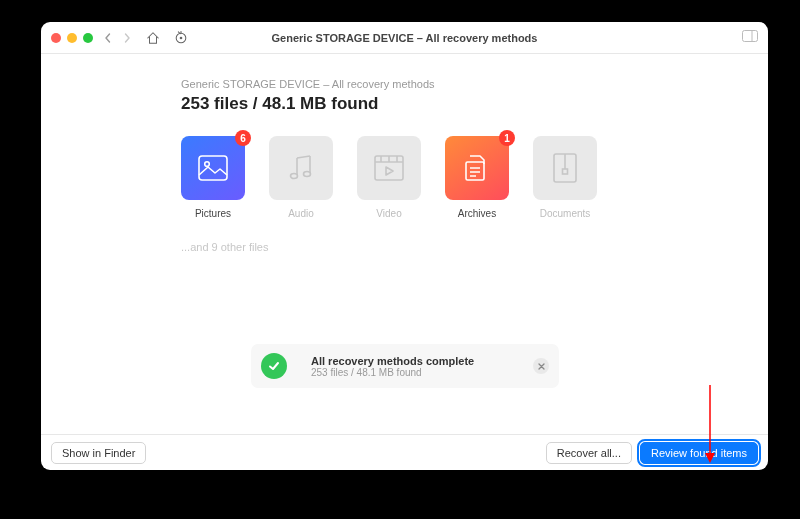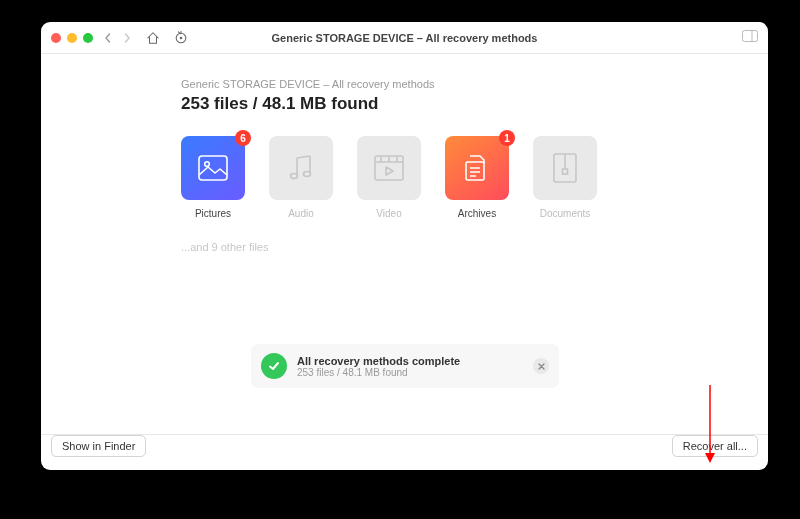--- a/index.html
+++ b/index.html
@@ -96,42 +96,42 @@
   
   .complete-panel {
     position:absolute;
     left: 210px; width: 308px;
     bottom: 46px;
     height: 44px;
     background:#f7f7f7;
     border-radius: 7px;
     display:flex; align-items:center;
     padding: 0 10px;
-    gap: 10px;
+    gap: 24px;
   }
   .check-circ {
     width:26px; height:26px; border-radius:50%;
     background:#34c759; display:flex; align-items:center; justify-content:center;
     color:#fff;
   }
   .cp-text1 { font-size:11px; font-weight:600; color:#333; }
   .cp-text2 { font-size:10px; color:#9a9a9a; }
   .cp-close {
     margin-left:auto;
     width:16px; height:16px; border-radius:50%;
     background:#e9e9e9; color:#888;
     display:flex; align-items:center; justify-content:center;
     font-size:9px;
   }
 
   
   .footer {
     height: 36px;
     border-top: 1px solid #e7e7e7;
-    display:flex; align-items:flex-start;
+    display:flex; align-items:center;
     padding: 0 10px;
     gap: 8px;
   }
   .btn {
     height: 22px;
     border-radius: 5px;
     font-size: 11px;
     display:flex; align-items:center; justify-content:center;
     padding: 0 10px;
     border: 1px solid #d4d4d4;
@@ -299,20 +299,21 @@
           </svg>
       </div>
     </div>
 
   </div>
 
   <div class="footer">
     <div class="btn">Show in Finder</div>
     <div class="spacer"></div>
     <div class="btn">Recover all...</div>
+    <div class="btn primary">Review found items</div>
   </div>
 
 </div>
 
 <svg class="annot-arrow" width="14" height="80" viewBox="0 0 14 80">
   <line x1="7" y1="0" x2="7" y2="70" stroke="#ff0000" stroke-width="1.5"></line>
   <path d="M2 68 L7 78 L12 68" fill="#ff0000"></path>
 </svg>
 
 </body></html>

